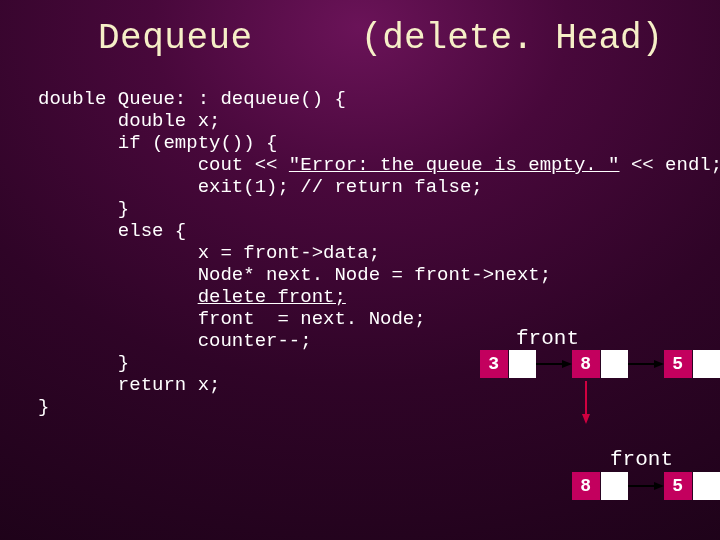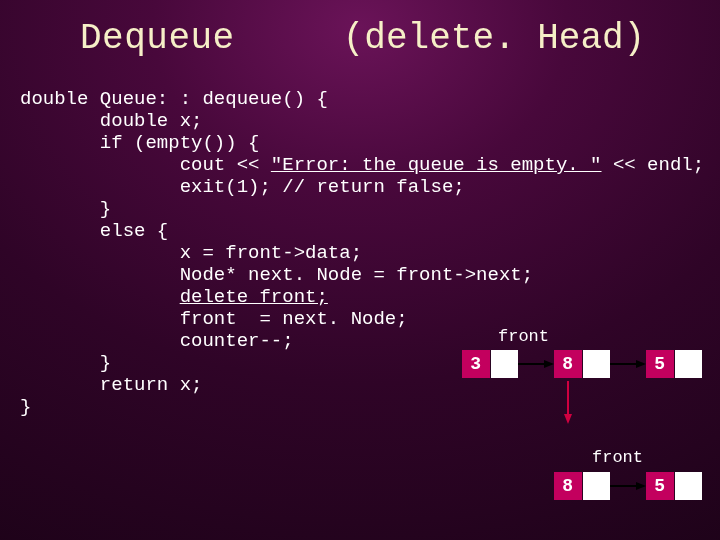--- a/index.html
+++ b/index.html
@@ -5,33 +5,33 @@
   html, body {
     margin: 0;
     padding: 0;
     width: 720px;
     height: 540px;
     overflow: hidden;
     font-family: "Courier New", Courier, monospace;
     background: radial-gradient(ellipse 115% 120% at 50% 5%, #6a1358 0%, #48083b 25%, #2f0427 55%, #1a0216 100%);
     color: #fff;
   }
-  .slide { position: relative; width: 656px; height: 540px; }
+  .slide { position: relative; width: 656px; height: 540px; margin-left: 18px; }
   .title { position: absolute; left: 80px; top: 18px; font-size: 36px; color: #f6efc7; }
   .title .kw { letter-spacing: 0.5px; }
   .code {
     position: absolute;
     left: 20px; top: 88px;
     white-space: pre;
     font-size: 19px;
     line-height: 22px;
     color: #fff;
   }
   .str { text-decoration: underline; }
-  .front-label { position: absolute; color: #fff; font-size: 17px; font-family: Liberation Mono, monospace; }
+  .front-label { position: absolute; color: #fff; font-size: 21px; font-family: Liberation Mono, monospace; }
   .node { position: absolute; width: 56px; height: 28px; display: flex; }
   .node .databox { width: 28px; height: 28px; background: #c3005e; color: #fff; display: flex; align-items: center; justify-content: center; font-weight: bold; font-size: 18px; border-right: 1px solid #2a0522; }
   .node .ptrbox { width: 28px; height: 28px; background: #ffffff; display: flex; align-items: center; justify-content: center; }
   .arrow { position: absolute; height: 2px; background: #000; }
   .arrowhead {
     position: absolute;
     width: 0; height: 0;
     border-top: 4px solid transparent;
     border-bottom: 4px solid transparent;
     border-left: 10px solid #000;

